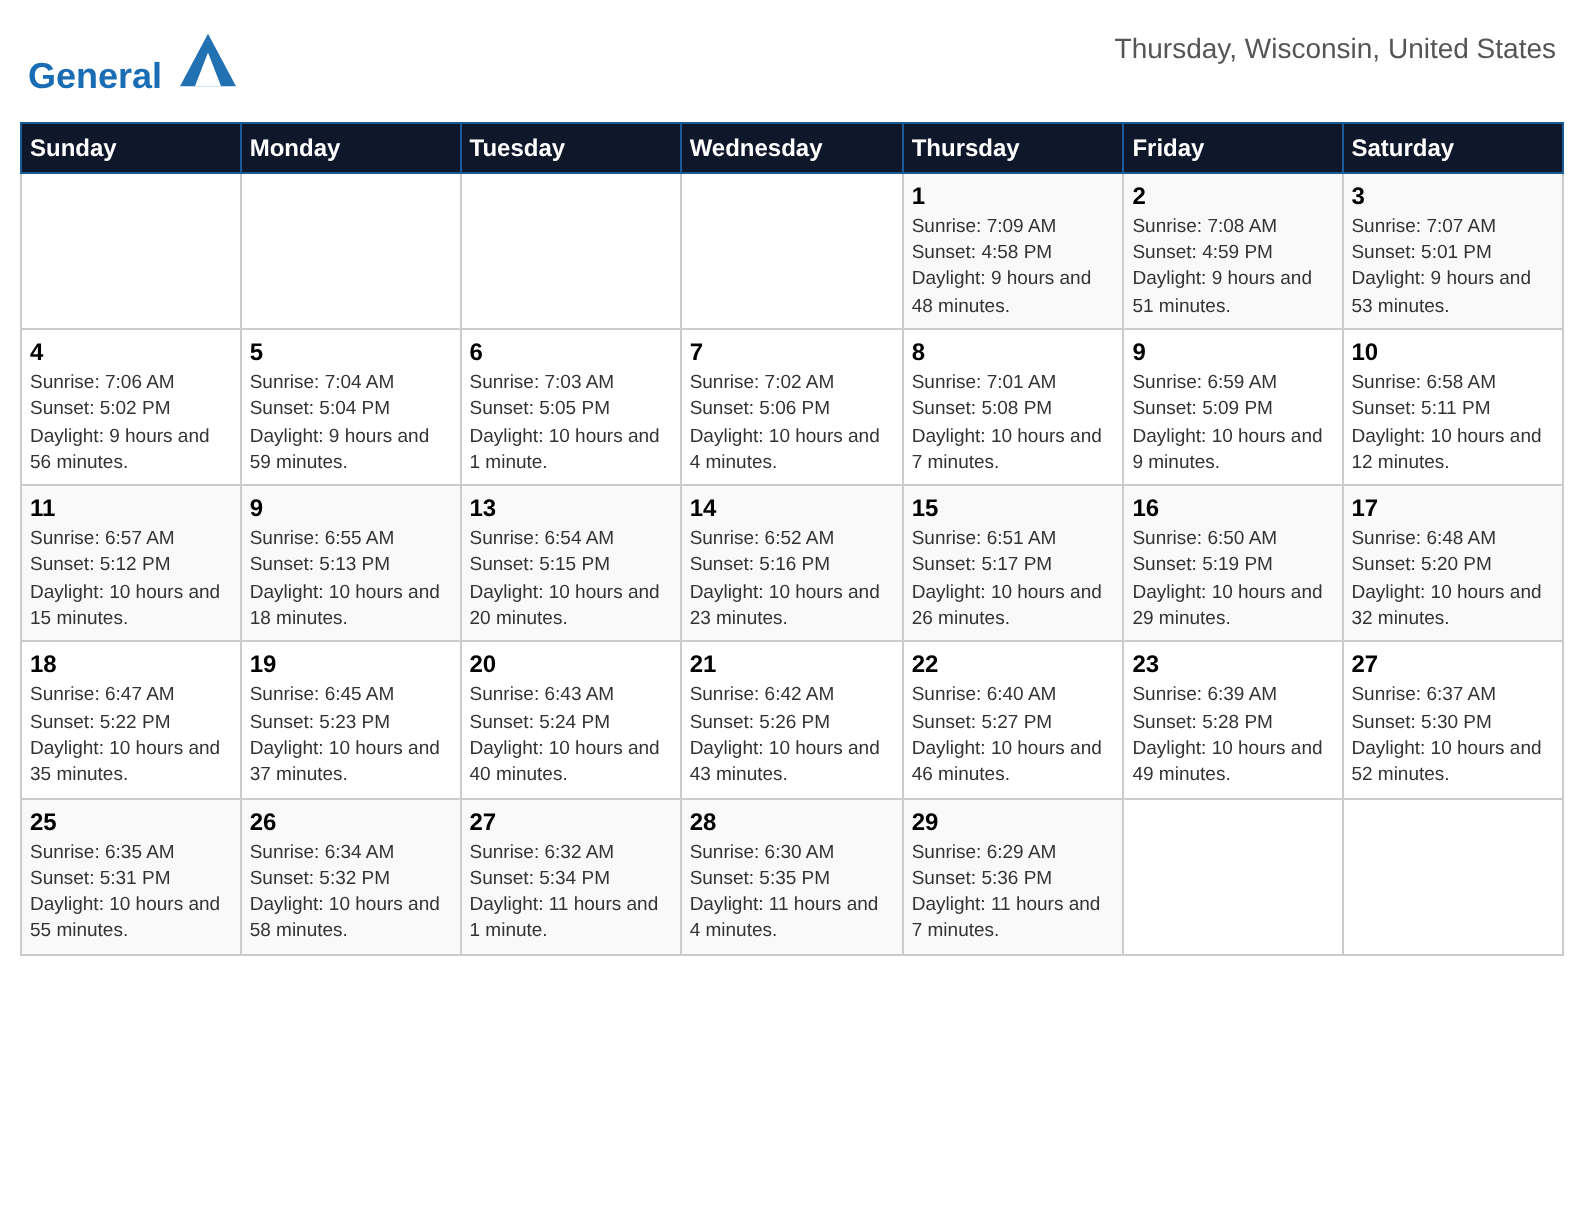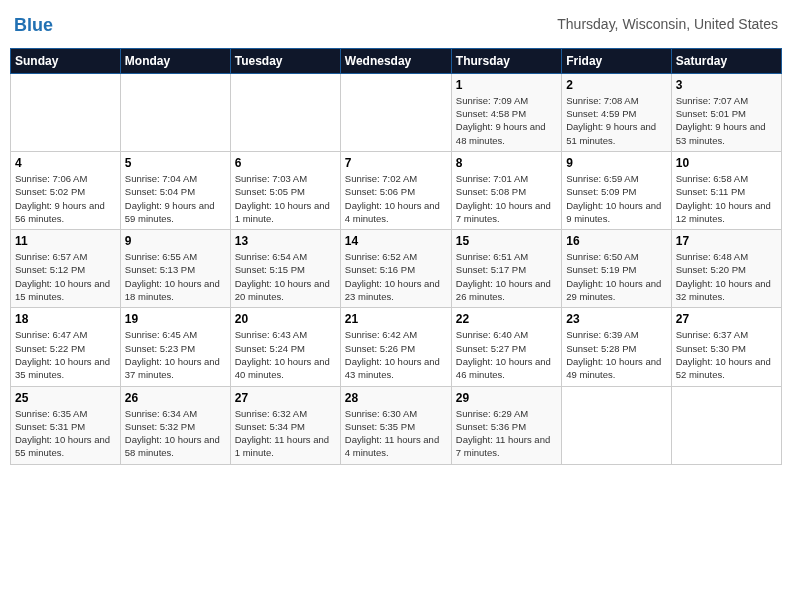--- a/index.html
+++ b/index.html
@@ -85,21 +85,27 @@
     .empty-cell {
       background: #fff !important;
     }
   </style>
 </head>
 <body>
 
 <div class="header">
   <div class="logo">
     <div>
-      <div class="logo-text"><span style="color:#2271b3">Blue</span></div>
+      <div class="logo-text">
+        <span>General</span>
+        <svg class="logo-icon" viewBox="0 0 30 28" xmlns="http://www.w3.org/2000/svg">
+          <polygon points="0,28 15,0 30,28" fill="#2271b3"></polygon>
+          <polygon points="8,28 15,10 22,28" fill="white"></polygon>
+        </svg>
+      </div>
     </div>
   </div>
   <div class="title-block">
     <div class="subtitle">Thursday, Wisconsin, United States</div>
   </div>
 </div>
 
 <table>
   <thead>
     <tr id="header-row">

